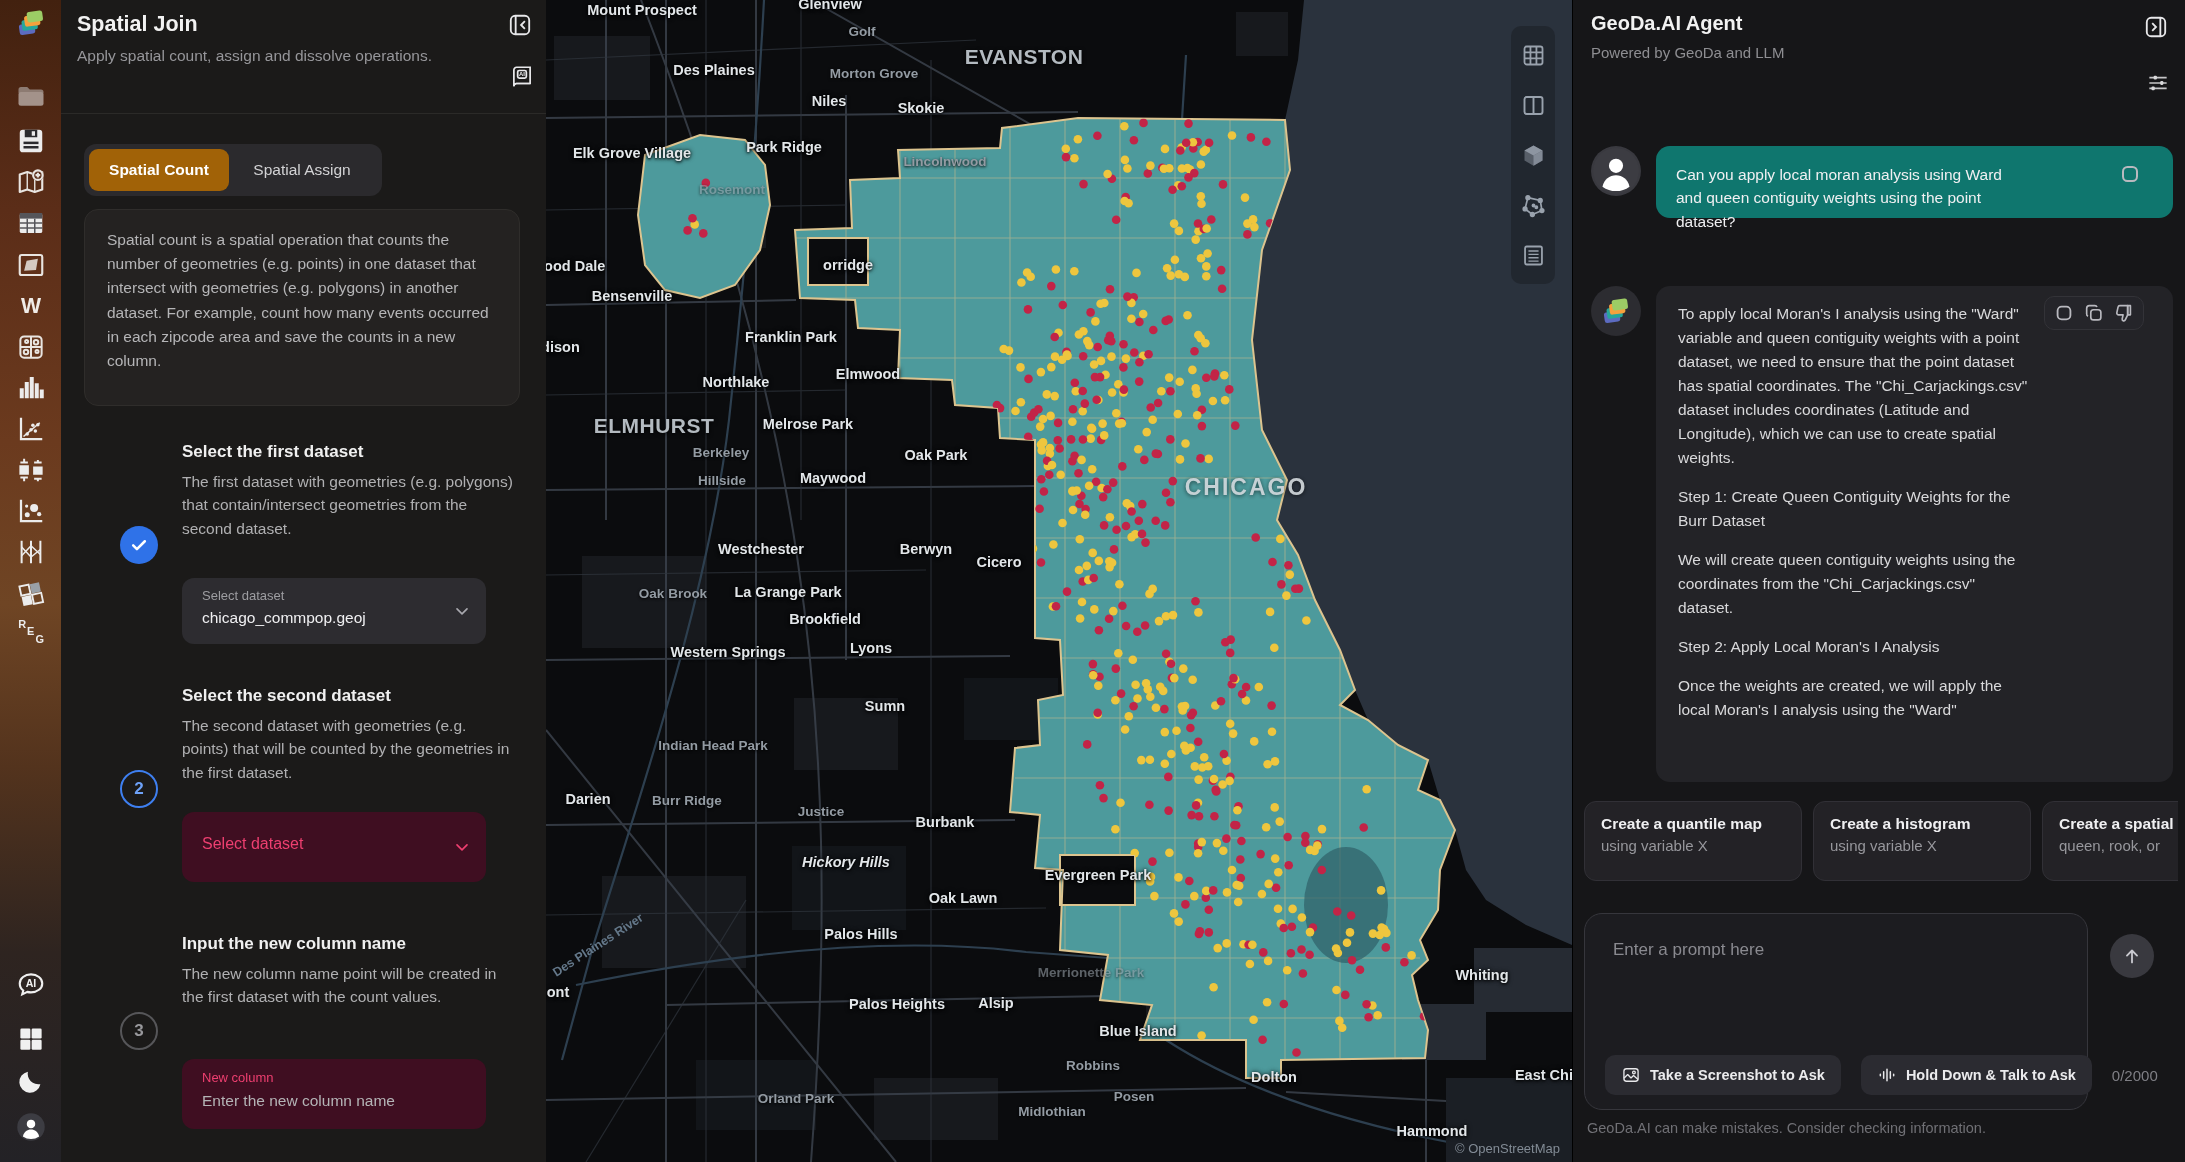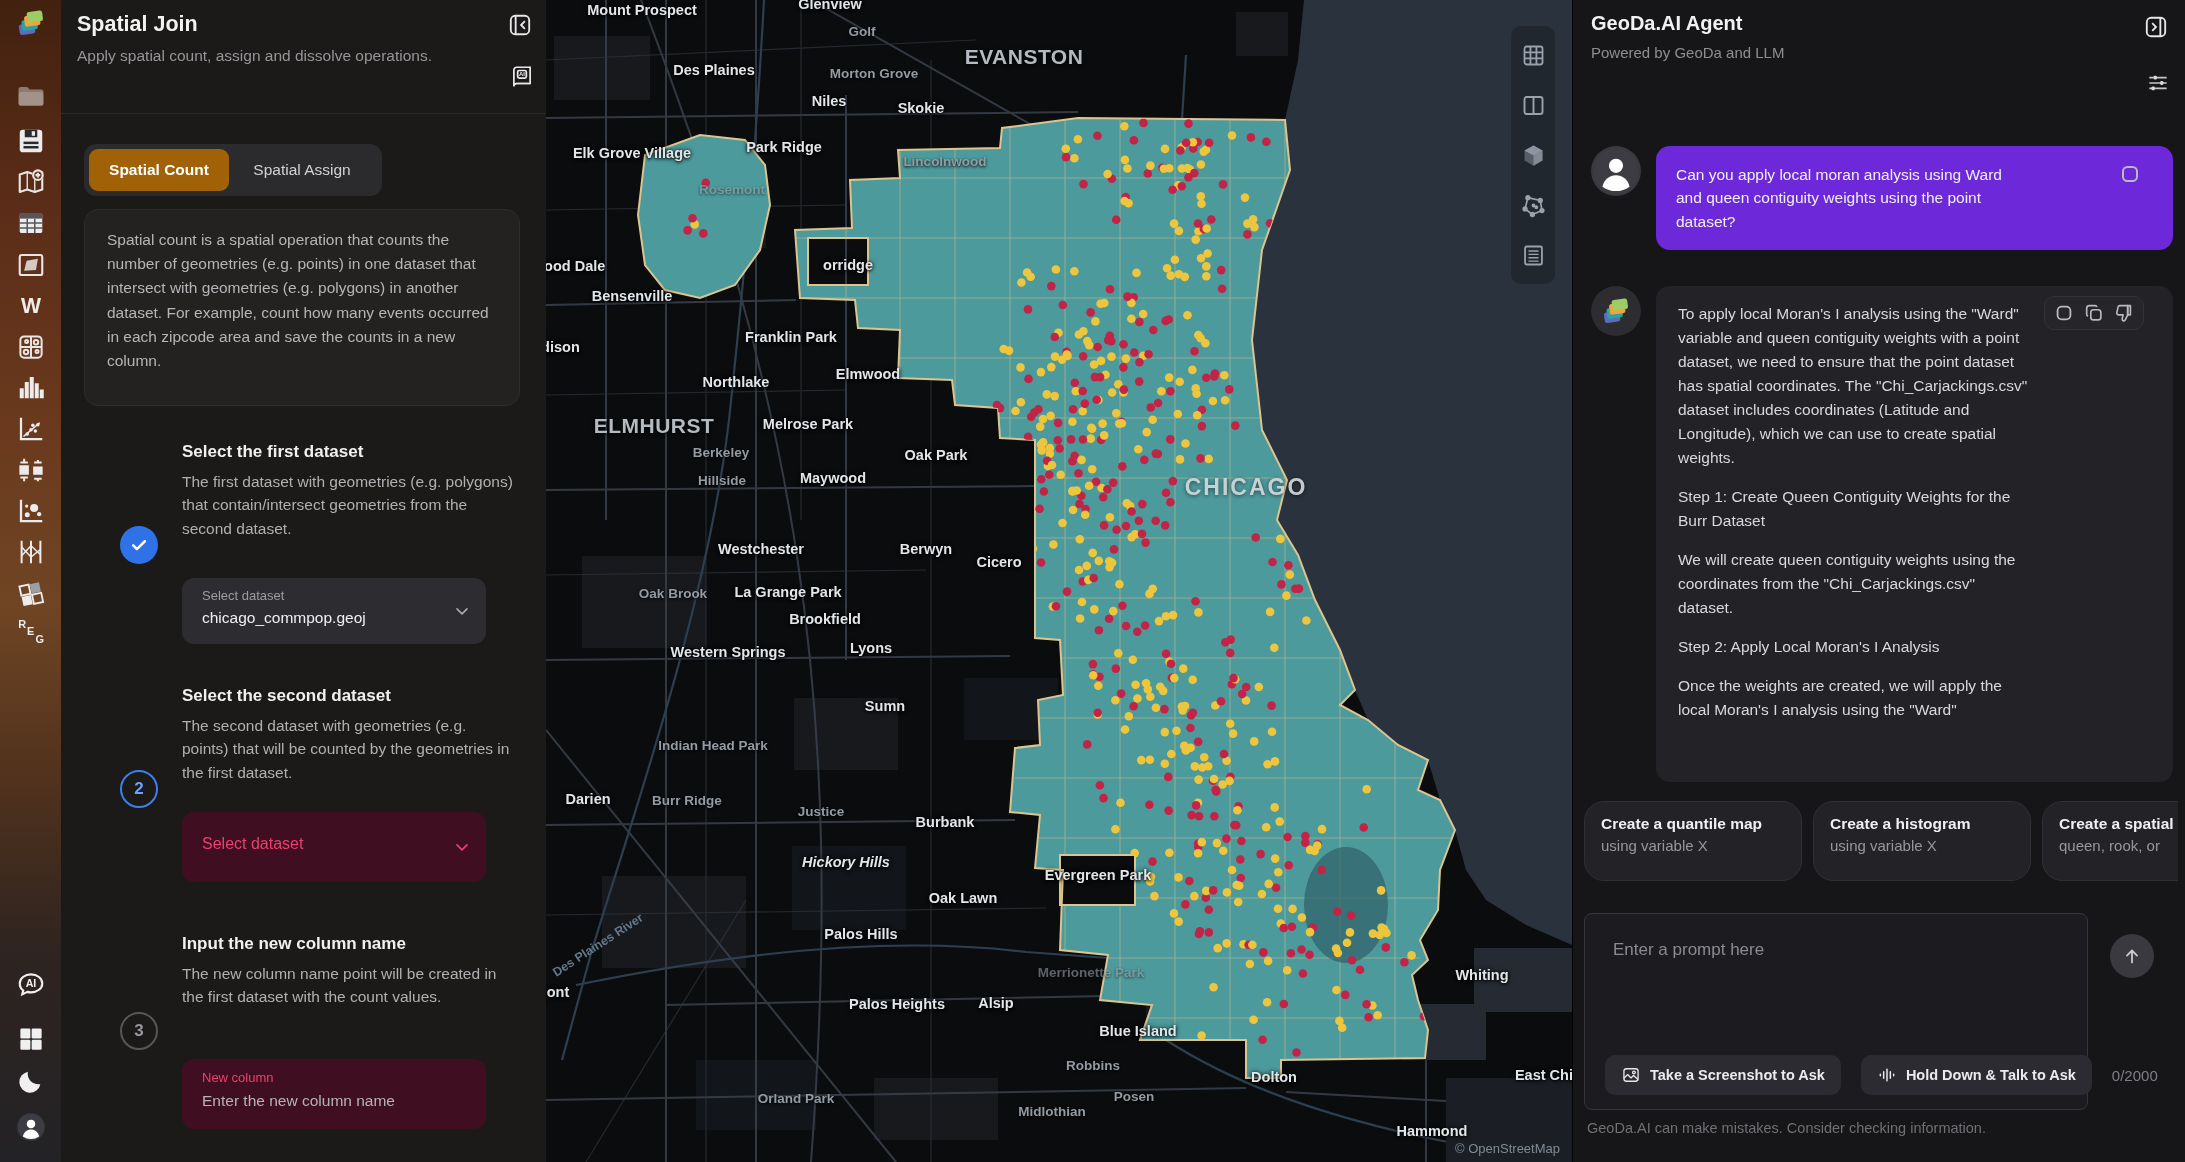--- a/index.html
+++ b/index.html
@@ -68,37 +68,37 @@
   #chat-title{position:absolute;left:18px;top:12px;font-size:20px;font-weight:bold;color:#f2f2f2;}
   #chat-sub{position:absolute;left:18px;top:44px;font-size:15px;color:#8e8e92;}
   #chat-expand{left:570px;top:14px;}
   #chat-sliders{left:572px;top:70px;}
   .avatar{position:absolute;width:50px;height:50px;border-radius:50%;display:flex;align-items:center;justify-content:center;}
   #user-avatar{left:18px;top:146px;background:#39393f;}
   #user-avatar svg{width:50px;height:50px;}
   #asst-avatar{left:18px;top:286px;background:#2c2c31;}
   #asst-avatar svg{width:30px;height:30px;}
   .bubble{position:absolute;left:83px;width:517px;border-radius:14px;box-sizing:border-box;}
-  #user-bubble{top:146px;height:104px;background:#6d28d9;}
+  #user-bubble{top:146px;height:72px;background:#0f766e;}
   #user-bubble .msg{padding:17px 20px;width:352px;font-size:15.5px;line-height:1.5;color:#f0f0f2;}
   #user-select{position:absolute;left:462px;top:16px;width:24px;height:24px;cursor:pointer;}
   #asst-bubble{top:286px;height:496px;background:#232327;overflow:hidden;}
   #asst-bubble .msg{padding:16px 22px;width:352px;font-size:15.5px;line-height:1.55;color:#d9d9db;}
   #asst-bubble .msg p{margin:0 0 15px 0;}
   #asst-actions{position:absolute;left:388px;top:10px;display:flex;gap:8px;background:rgba(40,40,46,.55);
                 border:1px solid #333338;border-radius:10px;padding:5px 8px;}
   #asst-actions .act{width:22px;height:22px;cursor:pointer;}
   #asst-actions svg{width:100%;height:100%;}
   #suggestions{position:absolute;left:11px;top:801px;width:594px;height:80px;overflow:hidden;display:flex;gap:11px;}
-  .sugg{flex:0 0 218px;background:#232226;border:1px solid #313036;border-radius:20px;box-sizing:border-box;
+  .sugg{flex:0 0 218px;background:#232226;border:1px solid #313036;border-radius:12px;box-sizing:border-box;
         padding:13px 16px;cursor:pointer;}
   .sugg .s-title{font-size:15.5px;font-weight:bold;color:#f0f0f2;white-space:nowrap;}
   .sugg .s-sub{font-size:15px;color:#97979c;margin-top:4px;white-space:nowrap;}
   #prompt-box{position:absolute;left:11px;top:913px;width:504px;height:197px;background:#1c1c20;
-              border:1px solid #36363c;border-radius:8px;box-sizing:border-box;text-align:center;}
+              border:1px solid #36363c;border-radius:18px;box-sizing:border-box;text-align:center;}
   #prompt-ph{position:absolute;left:28px;top:26px;font-size:17px;color:#8a8a90;}
   #send-btn{position:absolute;left:525px;top:20px;width:44px;height:44px;border-radius:50%;background:#39393f;
             display:flex;align-items:center;justify-content:center;cursor:pointer;}
   #send-btn svg{width:22px;height:22px;}
   #prompt-actions{position:absolute;left:20px;right:14px;bottom:14px;display:flex;align-items:center;gap:20px;}
   .pa-btn{display:flex;align-items:center;gap:9px;background:#2b2b31;border-radius:10px;padding:10px 16px;
           font-size:14.5px;font-weight:bold;color:#ebebed;cursor:pointer;white-space:nowrap;}
   .pa-btn svg{width:20px;height:20px;}
   #char-count{margin-left:auto;font-size:15px;color:#7f7f85;}
   #disclaimer{position:absolute;left:14px;top:1120px;font-size:14.5px;color:#707075;}

